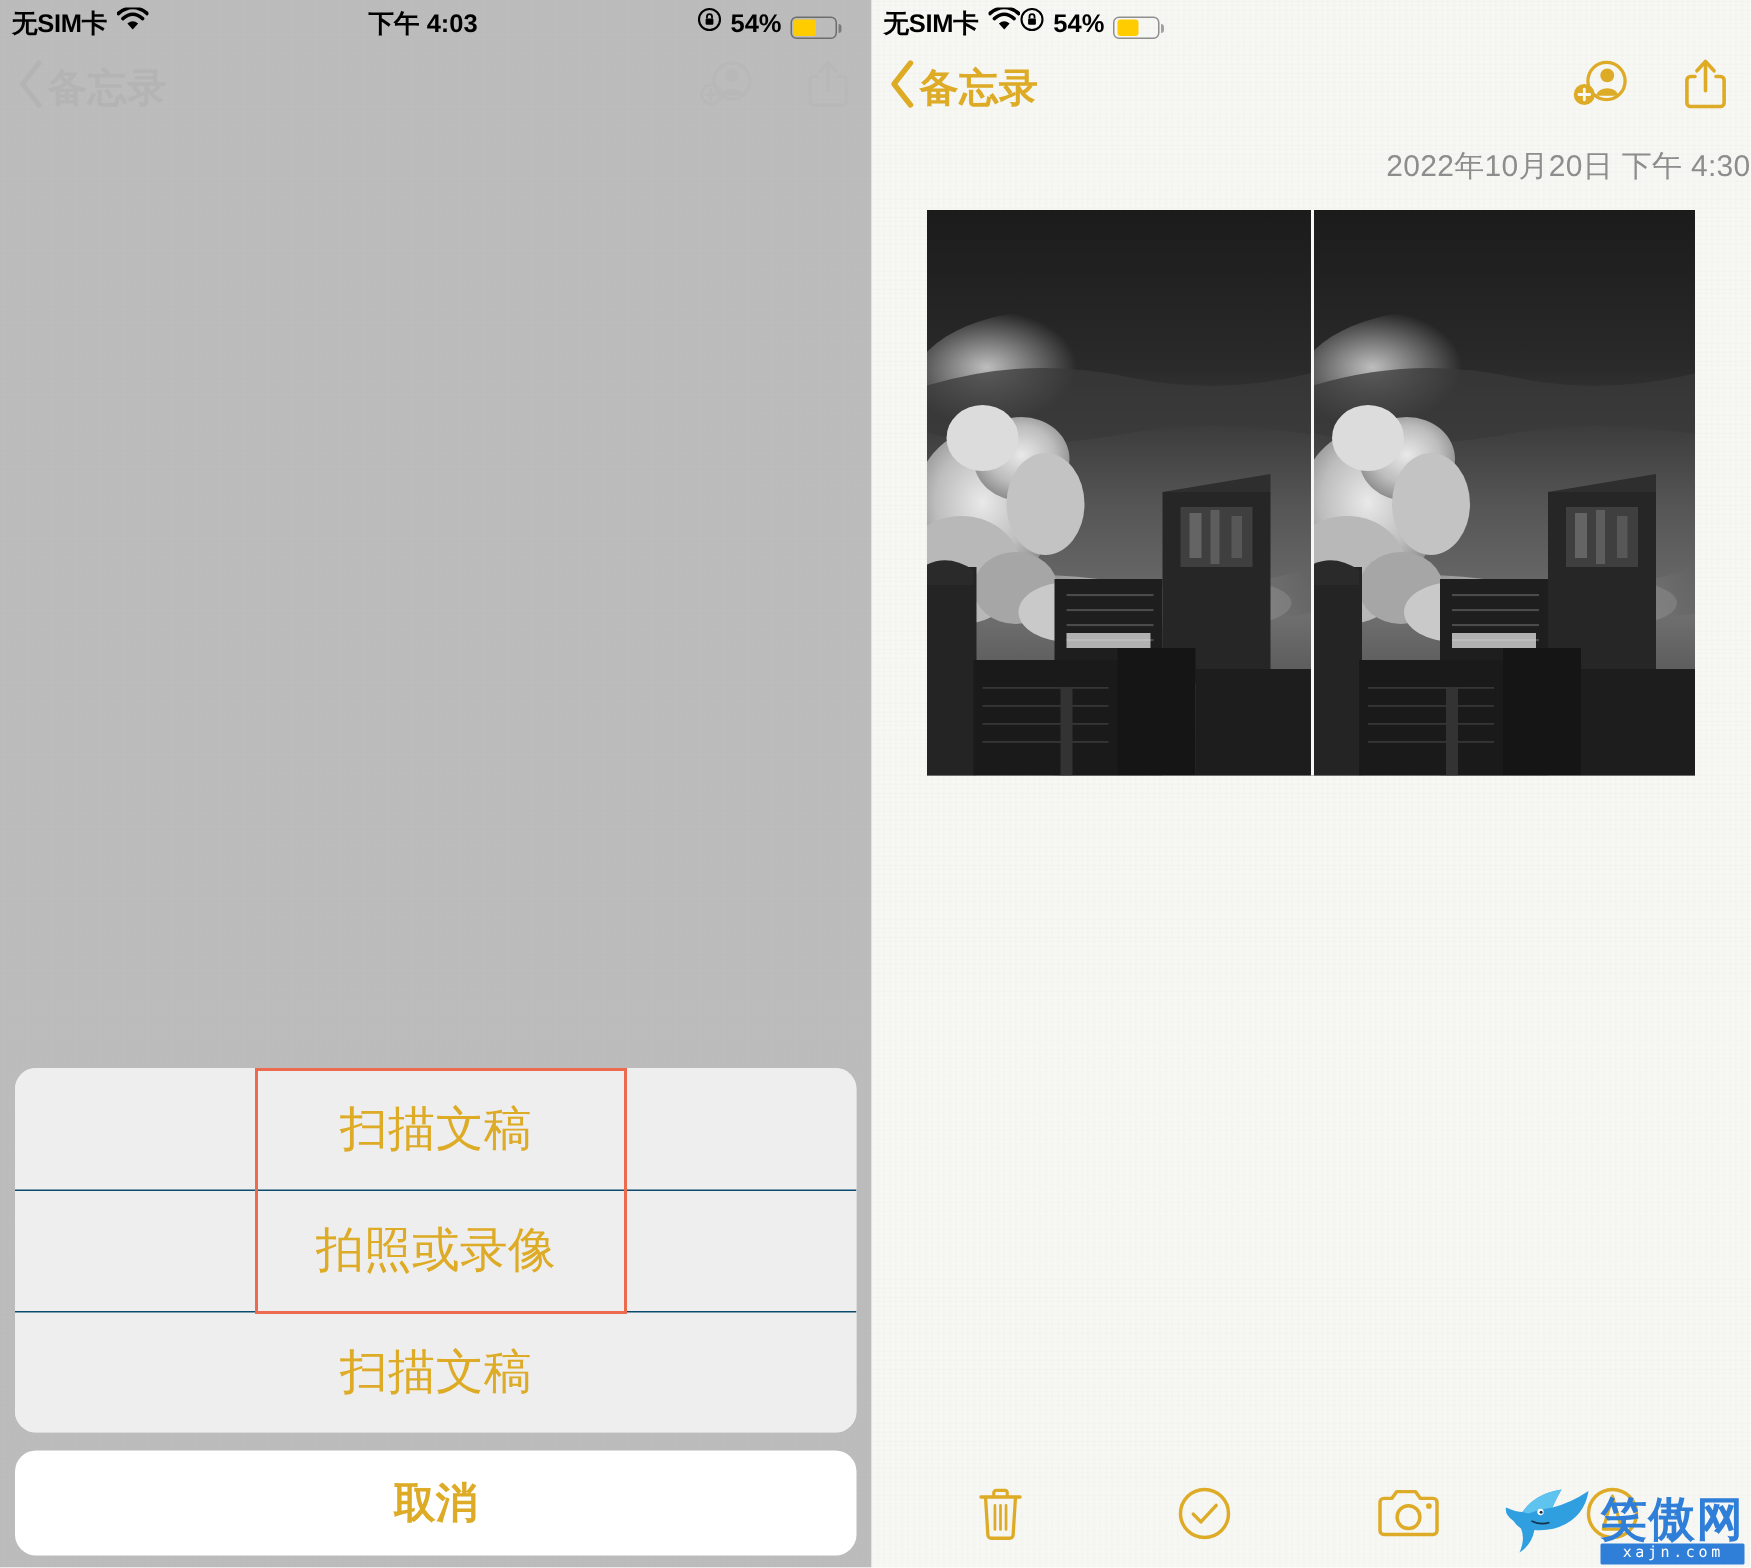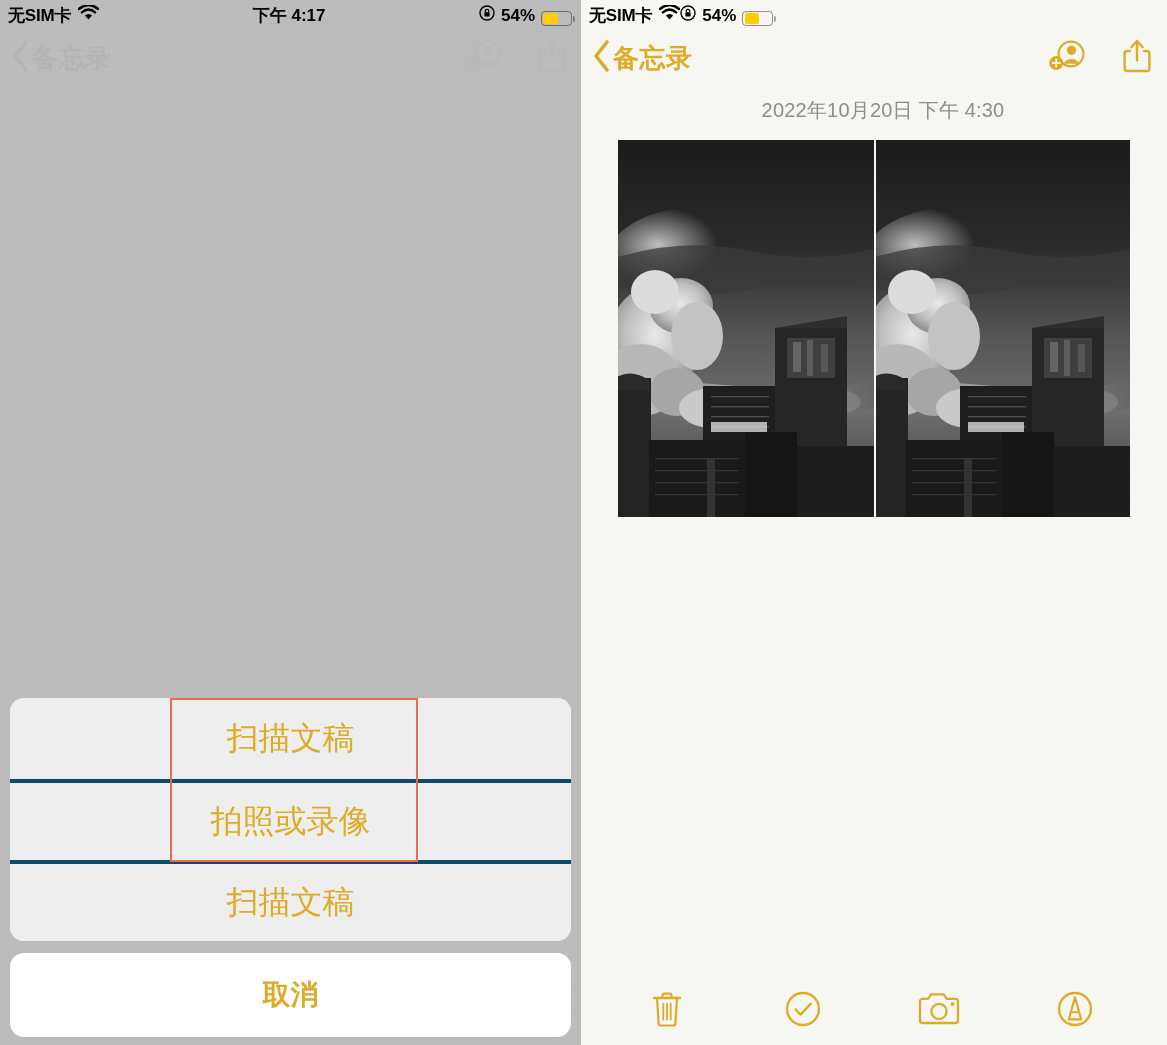--- a/index.html
+++ b/index.html
@@ -26,21 +26,21 @@
     background-image:
       repeating-linear-gradient(0deg, rgba(0,0,0,0.012) 0px, rgba(0,0,0,0) 1px, rgba(255,255,255,0.02) 2px, rgba(0,0,0,0) 3px),
       repeating-linear-gradient(90deg, rgba(0,0,0,0.010) 0px, rgba(0,0,0,0) 2px, rgba(255,255,255,0.02) 3px, rgba(0,0,0,0) 4px);
   }
 
   
   .statusbar {
     position: relative;
     height: 31px;
     display: flex; align-items: center;
-    padding: 0 9px 0 8px;
+    padding: 0 23px 0 8px;
     font-size: 17px; font-weight: bold;
     color: #000;
     z-index: 30;
   }
   .sb-left  { display: flex; align-items: center; gap: 7px; flex: 0 0 auto; }
   .sb-mid   { flex: 1 1 auto; display: flex; justify-content: center; }
   .sb-right { display: flex; align-items: flex-end; gap: 6px; flex: 0 0 auto; }
   .sb-carrier { font-size: 17px; letter-spacing: -0.2px; font-weight: bold; }
   .sb-time { font-size: 17px; font-weight: bold; letter-spacing: 0px; }
   .sb-pct { font-size: 17px; font-weight: bold; }
@@ -71,21 +71,21 @@
   .nav-spacer { flex: 1; }
   .nav-actions { display: flex; align-items: center; gap: 34px; }
   .nav-icon { display: block; cursor: pointer; }
 
   
   .accent { color: #ddab26; }
   .dimmed { color: #b4b4b4; }
 
   
   .note-date {
-    text-align: center;
+    text-align: right;
     font-size: 20px;
     color: #8d8d8d;
     padding: 12px 0 10px;
     letter-spacing: 0.2px;
     position: relative; z-index: 5; margin-left: 18px;
   }
   .note-images {
     position: relative; z-index: 5;
     margin: 6px 37px 0 37px;
     display: flex;
@@ -153,24 +153,24 @@
   }
   .sheet-item {
     height: 81px;
     display: flex; align-items: center; justify-content: center;
     font-size: 32px;
     color: #ddab26;
     cursor: pointer;
     position: relative;
     background: #eeeeee;
   }
-  .sheet-item + .sheet-item { border-top: 4px solid #0c4a6e; }
+  .sheet-item + .sheet-item { border-top: 1px solid #0c4a6e; }
   .sheet-cancel {
     margin-top: 12px;
-    height: 84px;
+    height: 70px;
     background: #ffffff;
     border-radius: 14px;
     display: flex; align-items: center; justify-content: center;
     font-size: 28px; font-weight: bold; color: #ddab26;
     cursor: pointer;
   }
   
   .annot-box {
     position: absolute;
     left: 160px; top: 0px;
@@ -193,21 +193,21 @@
         <span class="sb-carrier">无SIM卡</span>
         <span class="wifi-icon">
           <svg width="21" height="16" viewBox="0 0 21 16">
             <path d="M10.5 14.6 L6.9 10.6 Q10.5 7.6 14.1 10.6 Z" fill="#000"></path>
             <path d="M3.9 7.4 Q10.5 1.6 17.1 7.4" stroke="#000" stroke-width="2.4" fill="none" stroke-linecap="round"></path>
             <path d="M0.9 4.0 Q10.5 -4.0 20.1 4.0" stroke="#000" stroke-width="2.4" fill="none" stroke-linecap="round"></path>
           </svg>
         </span>
       </div>
       <div class="sb-mid">
-        <span class="sb-time">下午 4:17</span>
+        <span class="sb-time">下午 4:03</span>
       </div>
       <div class="sb-right">
         <span class="rotlock-icon">
           <svg width="16" height="16" viewBox="0 0 16 16">
             <circle cx="8" cy="8" r="7" fill="none" stroke="#000" stroke-width="1.4"></circle>
             <rect x="5.4" y="7.3" width="5.2" height="4.2" rx="0.8" fill="#000"></rect>
             <path d="M6.3 7.3 V6.1 a1.7 1.7 0 0 1 3.4 0 V7.3" fill="none" stroke="#000" stroke-width="1.2"></path>
           </svg>
         </span>
         <span class="sb-pct">54%</span>
@@ -485,14 +485,29 @@
           <svg width="38" height="38" viewBox="0 0 38 38">
             <circle cx="19" cy="19" r="16" fill="none" stroke="#ddab26" stroke-width="2.3"></circle>
             <path d="M19 7.4 L25.2 29.4 H12.8 Z" fill="none" stroke="#ddab26" stroke-width="2.1" stroke-linejoin="round"></path>
             <path d="M15.6 22.2 H22.4" stroke="#ddab26" stroke-width="1.9"></path>
           </svg>
         </span>
       </div>
     </div>
   </div>
 
+  <div class="watermark">
+    <span>
+      <svg width="62" height="52" viewBox="0 0 62 52">
+        <path d="M8 28 Q2 24 3 19 Q10 22 14 22 Q22 10 40 7 Q36 14 34 19 Q46 16 58 8 Q56 21 46 28 Q36 35 22 34 Q20 44 12 49 Q16 40 13 33 Q10 31 8 28 Z" fill="#2f9fe0"></path>
+        <path d="M14 22 Q22 10 40 7 Q36 14 34 19 Q26 20 18 23 Z" fill="#5fc3f0"></path>
+        <circle cx="26" cy="22" r="2.1" fill="#ffffff"></circle>
+        <circle cx="26.4" cy="22.2" r="1" fill="#14324a"></circle>
+        <path d="M20 28 Q26 31 32 29" stroke="#14324a" stroke-width="1.1" fill="none"></path>
+      </svg>
+    </span>
+    <div class="wm-stack">
+      <span class="wm-text">笑傲网</span>
+      <span class="wm-url">xajn.com</span>
+    </div>
+  </div>
 
 </div>
 
 </body></html>

